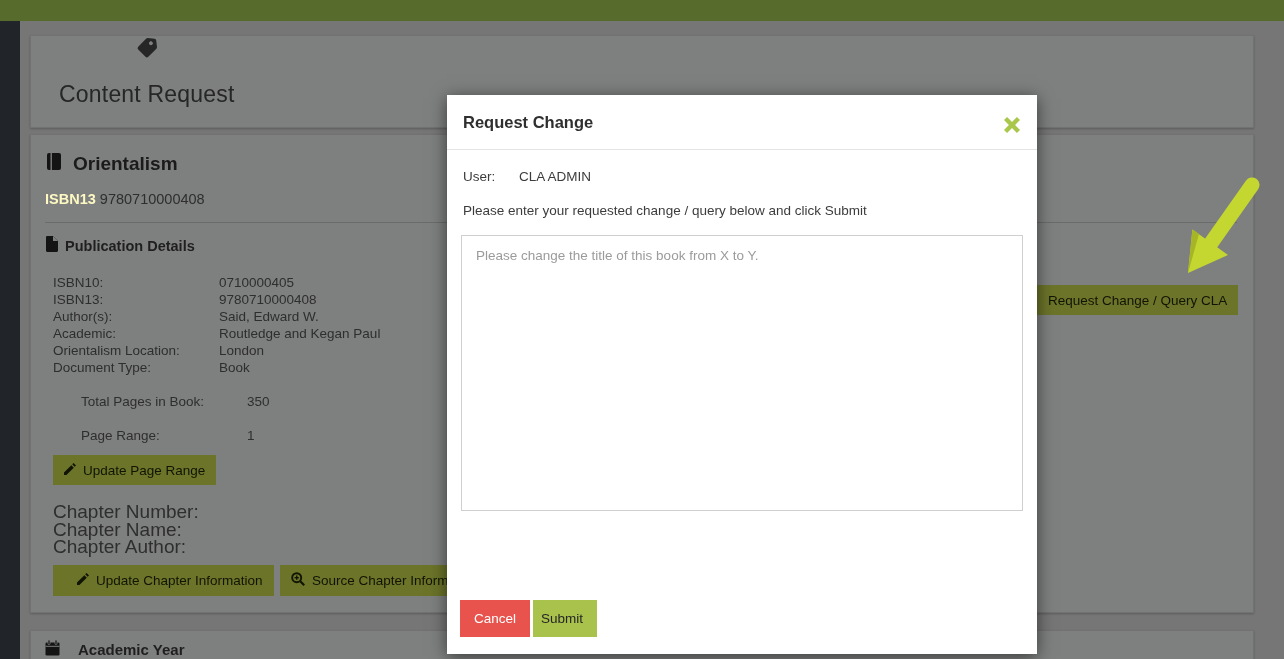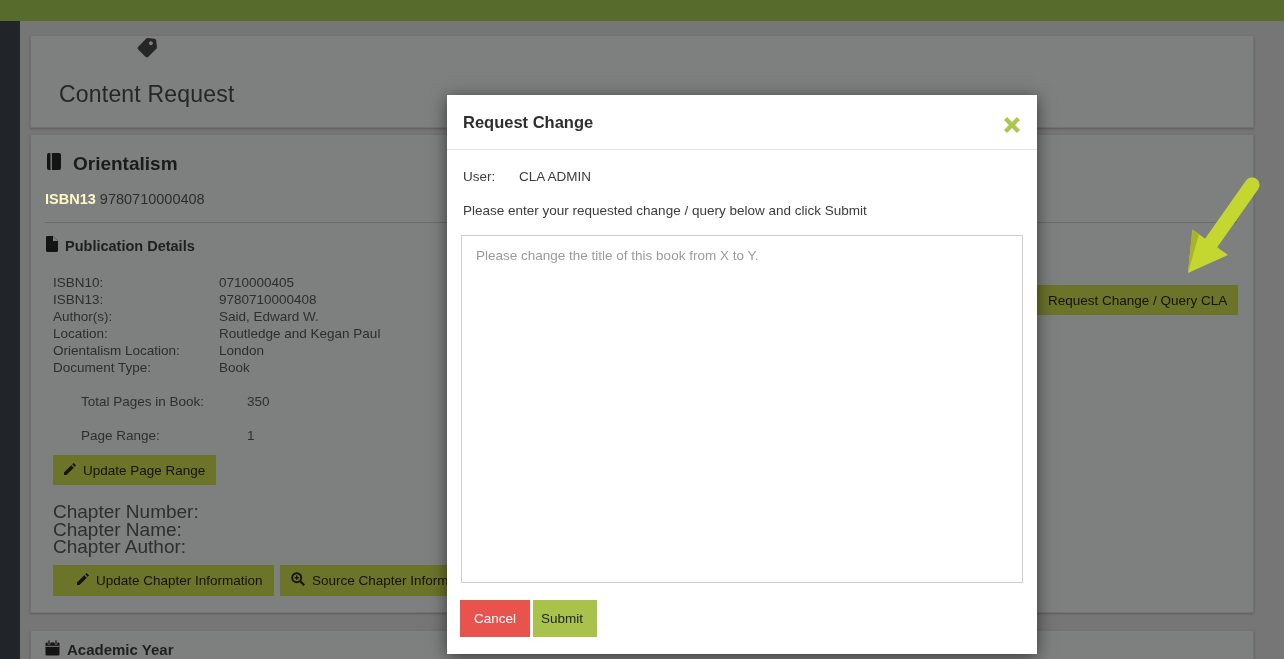--- a/index.html
+++ b/index.html
@@ -25,21 +25,21 @@
   .card1{left:30px;top:35px;width:1224px;height:93px;}
   .card2{left:30px;top:134px;width:1224px;height:479px;}
   .card3{left:30px;top:630px;width:1224px;height:80px;}
 
   .page-title{left:28px;top:0;height:91px;display:flex;align-items:center;gap:15px;color:#262626;font-size:23px;letter-spacing:.2px;flex-direction:column;}
   .book-title{left:14px;top:17px;display:flex;align-items:center;gap:10px;color:var(--dim-head);font-size:19px;font-weight:bold;}
   .isbn-line{left:14px;top:56px;font-size:14.5px;color:var(--dim-text);}
   .isbn-line b{color:#fef9c3;}
   .h-divider{left:14px;right:16px;top:87px;height:0;border-top:1px solid var(--dim-line);}
   .pub-heading{left:14px;top:101px;display:flex;align-items:center;gap:7px;color:#1f1f1f;font-size:14.5px;font-weight:bold;}
-  .ay-heading{left:14px;top:9px;display:flex;align-items:center;gap:7px;color:#1f1f1f;font-size:15px;font-weight:bold;}
+  .ay-heading{left:14px;top:9px;display:flex;align-items:center;gap:18px;color:#1f1f1f;font-size:15px;font-weight:bold;}
 
   .fields{left:22px;top:139px;font-size:13.5px;color:var(--dim-text);line-height:17px;}
   .frow{display:flex;}
   .frow .lbl{width:166px;}
   .row-single{left:22px;top:0;font-size:13.5px;color:var(--dim-text);display:flex;margin-left:28px;}
   .row-single .lbl{width:166px;}
   .total-row{top:259px;}
   .range-row{top:293px;}
   .chapters{left:22px;top:368px;font-size:19px;color:var(--dim-text);line-height:17.5px;}
 
@@ -54,21 +54,21 @@
 
   
   .modal{left:447px;top:63px;width:590px;height:559px;background:#ffffff;z-index:10;box-shadow:0 3px 16px rgba(0,0,0,0.55);margin-top:32px;}
   .m-header{left:0;top:0;width:100%;height:55px;border-bottom:1px solid #e4e4e4;box-sizing:border-box;}
   .m-title{left:16px;top:0;height:55px;display:flex;align-items:center;font-size:16.5px;font-weight:bold;color:#2f2f2f;}
   .m-close{right:14px;top:19px;width:22px;height:22px;cursor:pointer;background:none;border:none;padding:0;}
   .m-user{left:16px;top:74px;font-size:13.5px;color:#3c3c3c;display:flex;}
   .m-user .lbl{width:56px;}
   .m-instr{left:16px;top:108px;font-size:13.5px;color:#3c3c3c;}
   .m-textarea{
-    left:14px;top:140px;width:562px;height:348px;box-sizing:border-box;border:1px solid #cfcfcf;
+    left:14px;top:140px;width:562px;height:276px;box-sizing:border-box;border:1px solid #cfcfcf;
     padding:12px 14px;font-family:inherit;font-size:13.5px;color:#444;resize:none;outline:none;background:#fff;
   }
   .m-textarea::placeholder{color:#9b9b9b;opacity:1;}
   .m-btn{border:none;font-family:inherit;font-size:13.5px;height:37px;padding:0 14px;cursor:pointer;}
   .m-cancel{left:13px;top:505px;background:var(--cancel-red);color:#ffffff;}
   .m-submit{left:86px;top:505px;background:var(--accent-green);color:#262626;padding-left:8px;}
 
   .arrow-layer{left:0;top:0;width:1284px;height:659px;z-index:20;pointer-events:none;}
   .icon{flex:0 0 auto;display:inline-block;}
 </style>
@@ -124,21 +124,21 @@
       </div>
     <div class="frow">
         <span class="lbl">ISBN13:</span>
         <span>9780710000408</span>
       </div>
     <div class="frow">
         <span class="lbl">Author(s):</span>
         <span>Said, Edward W.</span>
       </div>
     <div class="frow">
-        <span class="lbl">Location:</span>
+        <span class="lbl">Academic:</span>
         <span>Routledge and Kegan Paul</span>
       </div>
     <div class="frow">
         <span class="lbl">Orientalism Location:</span>
         <span>London</span>
       </div>
     <div class="frow">
         <span class="lbl">Document Type:</span>
         <span>Book</span>
       </div>

